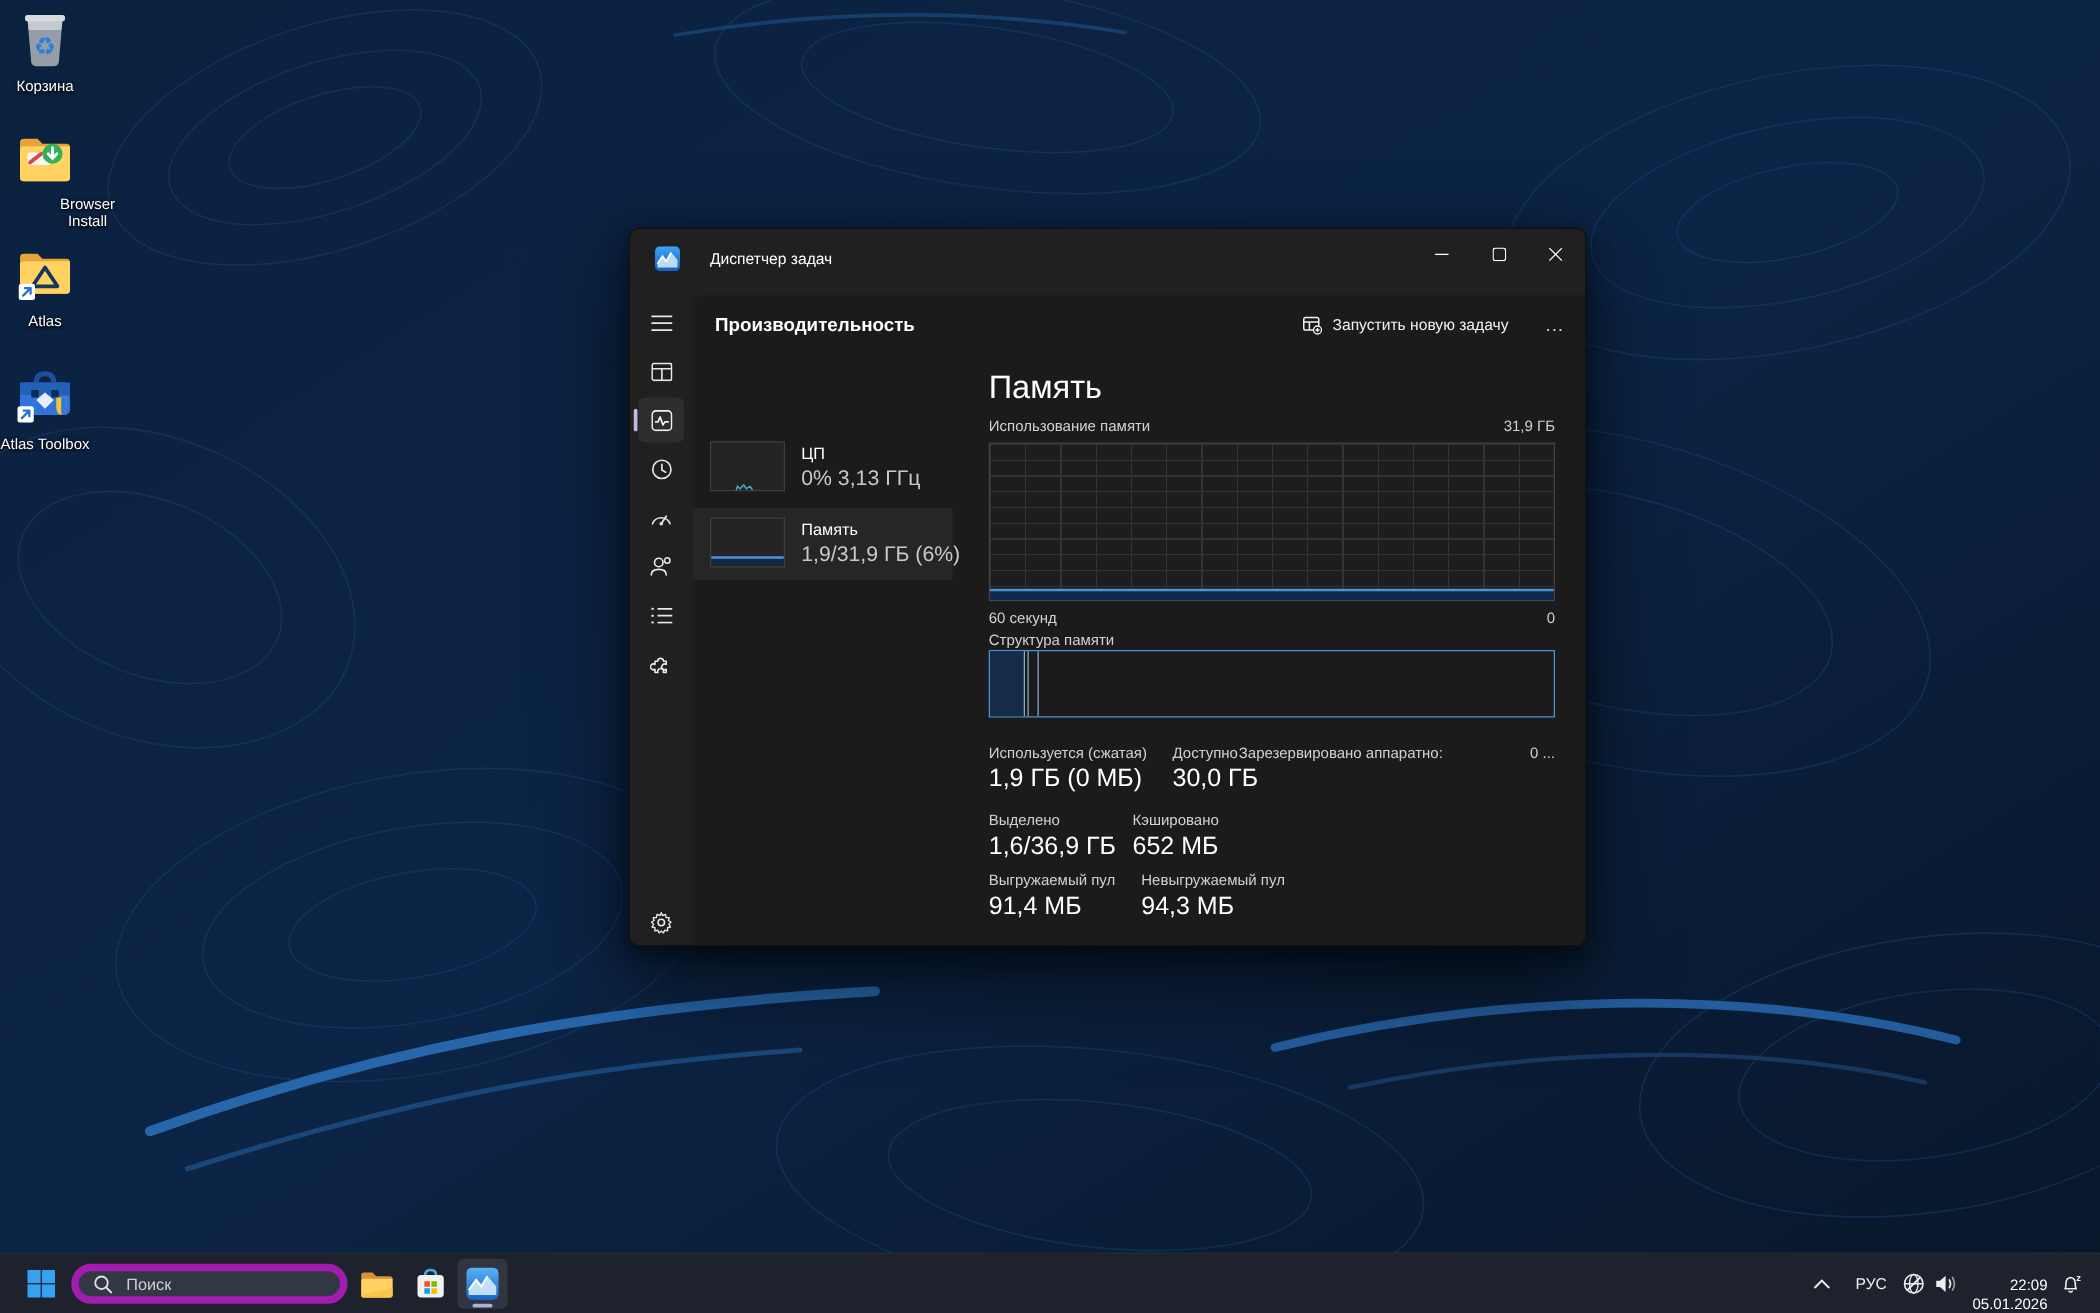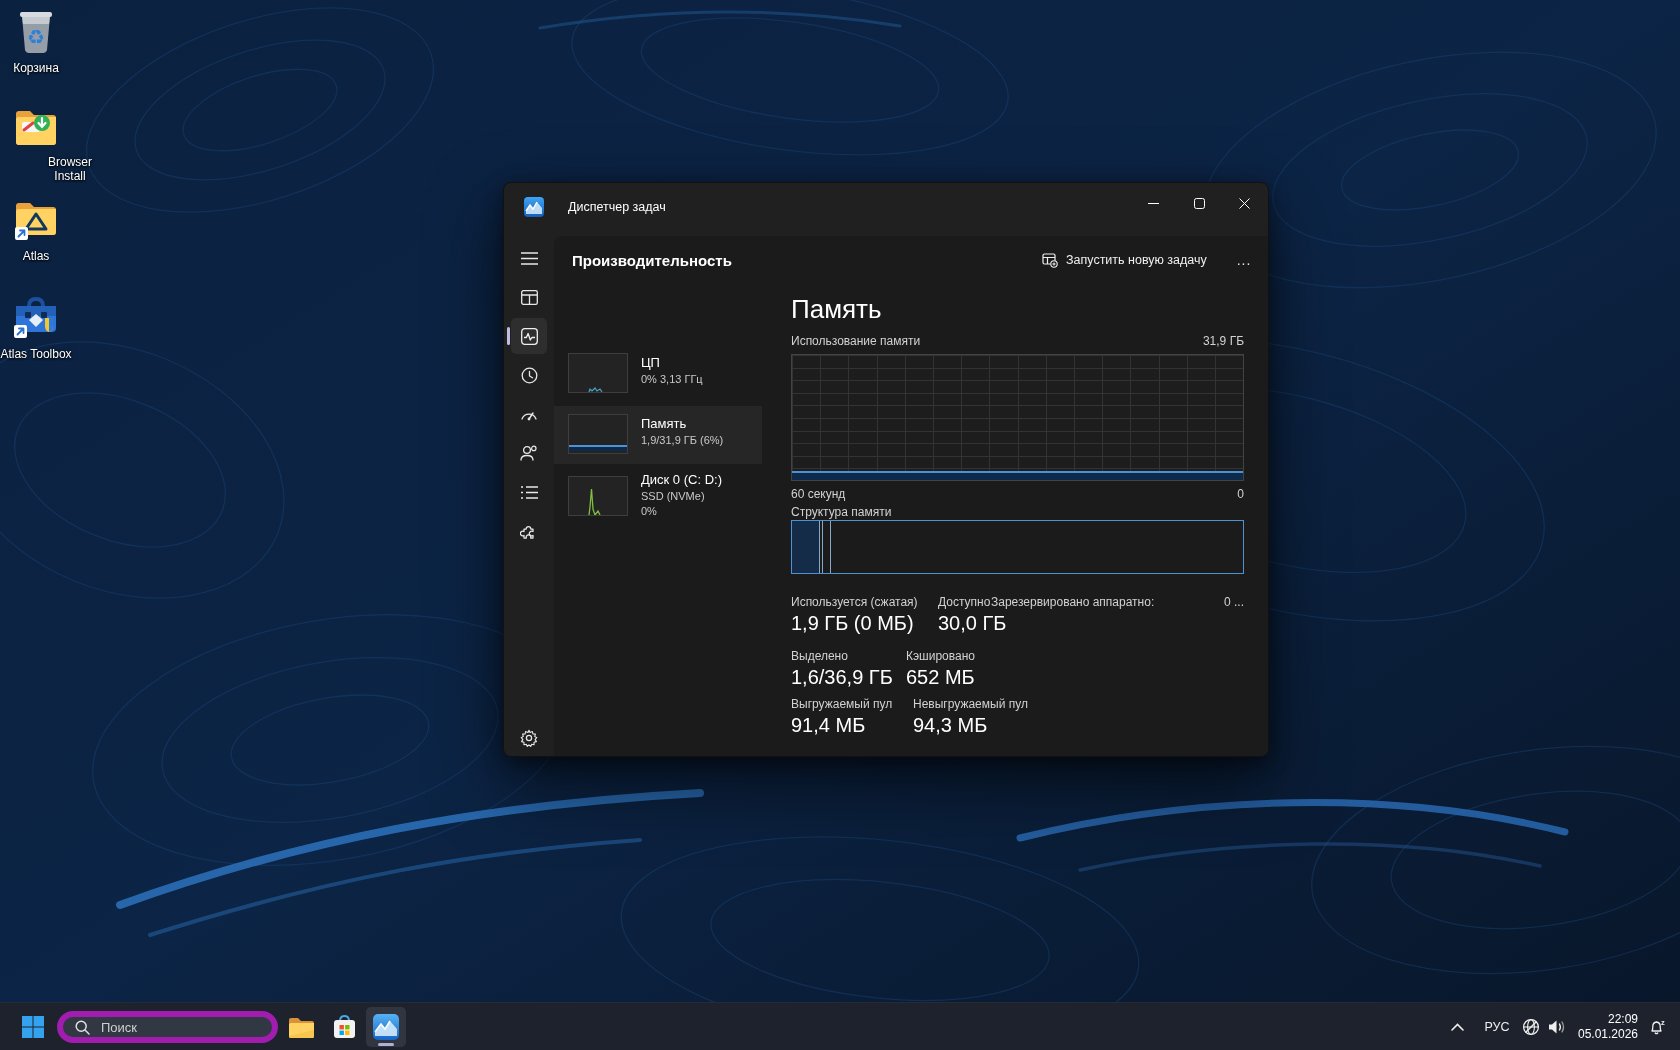--- a/index.html
+++ b/index.html
@@ -30,21 +30,21 @@
   #run-task{left:478px;top:8px;height:32px;display:flex;align-items:center;gap:8px;
     padding:0 10px;border-radius:4px;font-size:12.5px;color:#f0f0f0;}
   #more-btn{left:676px;top:10px;width:28px;height:28px;border-radius:4px;display:flex;
     align-items:center;justify-content:center;color:#e8e8e8;font-size:14px;letter-spacing:1px;}
   
   .pitem{left:0;width:208px;}
   .pitem.sel{background:#262626;}
   .thumb{position:absolute;left:14px;top:7px;width:60px;height:40px;background:#232323;
     border:1px solid #3e3e3e;box-sizing:border-box;}
   .pname{position:absolute;left:87px;font-size:13px;color:#fff;white-space:nowrap;}
-  .psub{position:absolute;left:87px;font-size:11px;color:#c9c9c9;white-space:nowrap;}
+  .psub{position:absolute;left:87px;font-size:17px;color:#c9c9c9;white-space:nowrap;}
   
   #mem-heading{left:237px;top:58px;font-size:26px;font-weight:300;}
   .mini-label{font-size:12px;color:#d2d2d2;}
   #graph{left:237px;top:118px;width:453px;height:127px;border:1px solid #434343;
     box-sizing:border-box;background:#1d1d1d;
     background-image:
       repeating-linear-gradient(to right,#333 0 1px,transparent 1px 28.2px),
       repeating-linear-gradient(to bottom,#333 0 1px,transparent 1px 12.6px);}
   #graph-fill{position:absolute;left:0;bottom:0;width:100%;height:7px;background:#0e2a4b;
     border-top:2px solid #4f92d4;}
@@ -281,30 +281,20 @@
     </div>
 
     <div class="abs pitem sel" style="top:170px;height:58px;">
       <div class="thumb" style="top:8px;">
         <div style="position:absolute;left:0;bottom:2px;width:100%;height:4px;background:#0e2a4b;border-top:2px solid #4f92d4;"></div>
       </div>
       <div class="pname" style="top:10px;">Память</div>
       <div class="psub" style="top:28px;">1,9/31,9 ГБ (6%)</div>
     </div>
 
-    <div class="abs pitem" style="top:233px;height:62px;">
-      <div class="thumb">
-        <svg width="58" height="38" viewBox="0 0 58 38">
-          <path d="M20 38 L21 30 L22.5 12 L24 32 L26 38 L29 34 L31 38" stroke="#7fbf3f" stroke-width="1.3" fill="none"></path>
-          </svg>
-      </div>
-      <div class="pname" style="top:3px;">Диск 0 (C: D:)</div>
-      <div class="psub" style="top:21px;">SSD (NVMe)</div>
-      <div class="psub" style="top:36px;">0%</div>
-    </div>
 
     <div id="mem-heading" class="abs">Память</div>
     <div class="abs mini-label" style="left:237px;top:98px;">Использование памяти</div>
     <div class="abs mini-label" style="left:540px;top:98px;width:150px;text-align:right;">31,9 ГБ</div>
 
     <div id="graph" class="abs">
       <div id="graph-fill"></div>
     </div>
 
     <div class="abs mini-label" style="left:237px;top:251px;">60 секунд</div>
@@ -414,21 +404,21 @@
       <path d="M3.5 14.5 L14.5 3.5" stroke="#eee" stroke-width="1.5"></path>
       </svg>
   </div>
   <div class="abs trayitem" style="left:1544px;width:26px;">
     <svg width="19" height="16" viewBox="0 0 19 16">
       <path d="M1 5.5 H4 L8.5 1.5 V14.5 L4 10.5 H1 Z" fill="#eee"></path>
       <path d="M11.5 5 Q13.2 8 11.5 11" stroke="#eee" stroke-width="1.4" fill="none" stroke-linecap="round"></path>
       <path d="M14 3 Q17 8 14 13" stroke="#9a9a9a" stroke-width="1.4" fill="none" stroke-linecap="round"></path>
       </svg>
   </div>
-  <div class="abs trayitem" style="left:1576px;width:64px;">
+  <div class="abs trayitem" style="left:1576px;width:64px;align-items:flex-end;">
     <div id="clockblock">
       <div>22:09</div>
       <div>05.01.2026</div>
     </div>
   </div>
   <div class="abs trayitem" style="left:1643px;width:28px;">
     <svg width="19" height="19" viewBox="0 0 19 19">
       <path d="M4 13 Q4.8 12 4.8 8.5 Q4.8 4.5 8.5 4 Q12.2 4.5 12.2 8.5 Q12.2 12 13 13 Z" stroke="#eee" stroke-width="1.3" fill="none" stroke-linejoin="round"></path>
       <path d="M7.2 15 Q8.5 16.4 9.8 15" stroke="#eee" stroke-width="1.3" fill="none" stroke-linecap="round"></path>
       <text x="13" y="7" font-size="7.5" fill="#eee" font-family="Liberation Sans, sans-serif" font-weight="bold">z</text>

